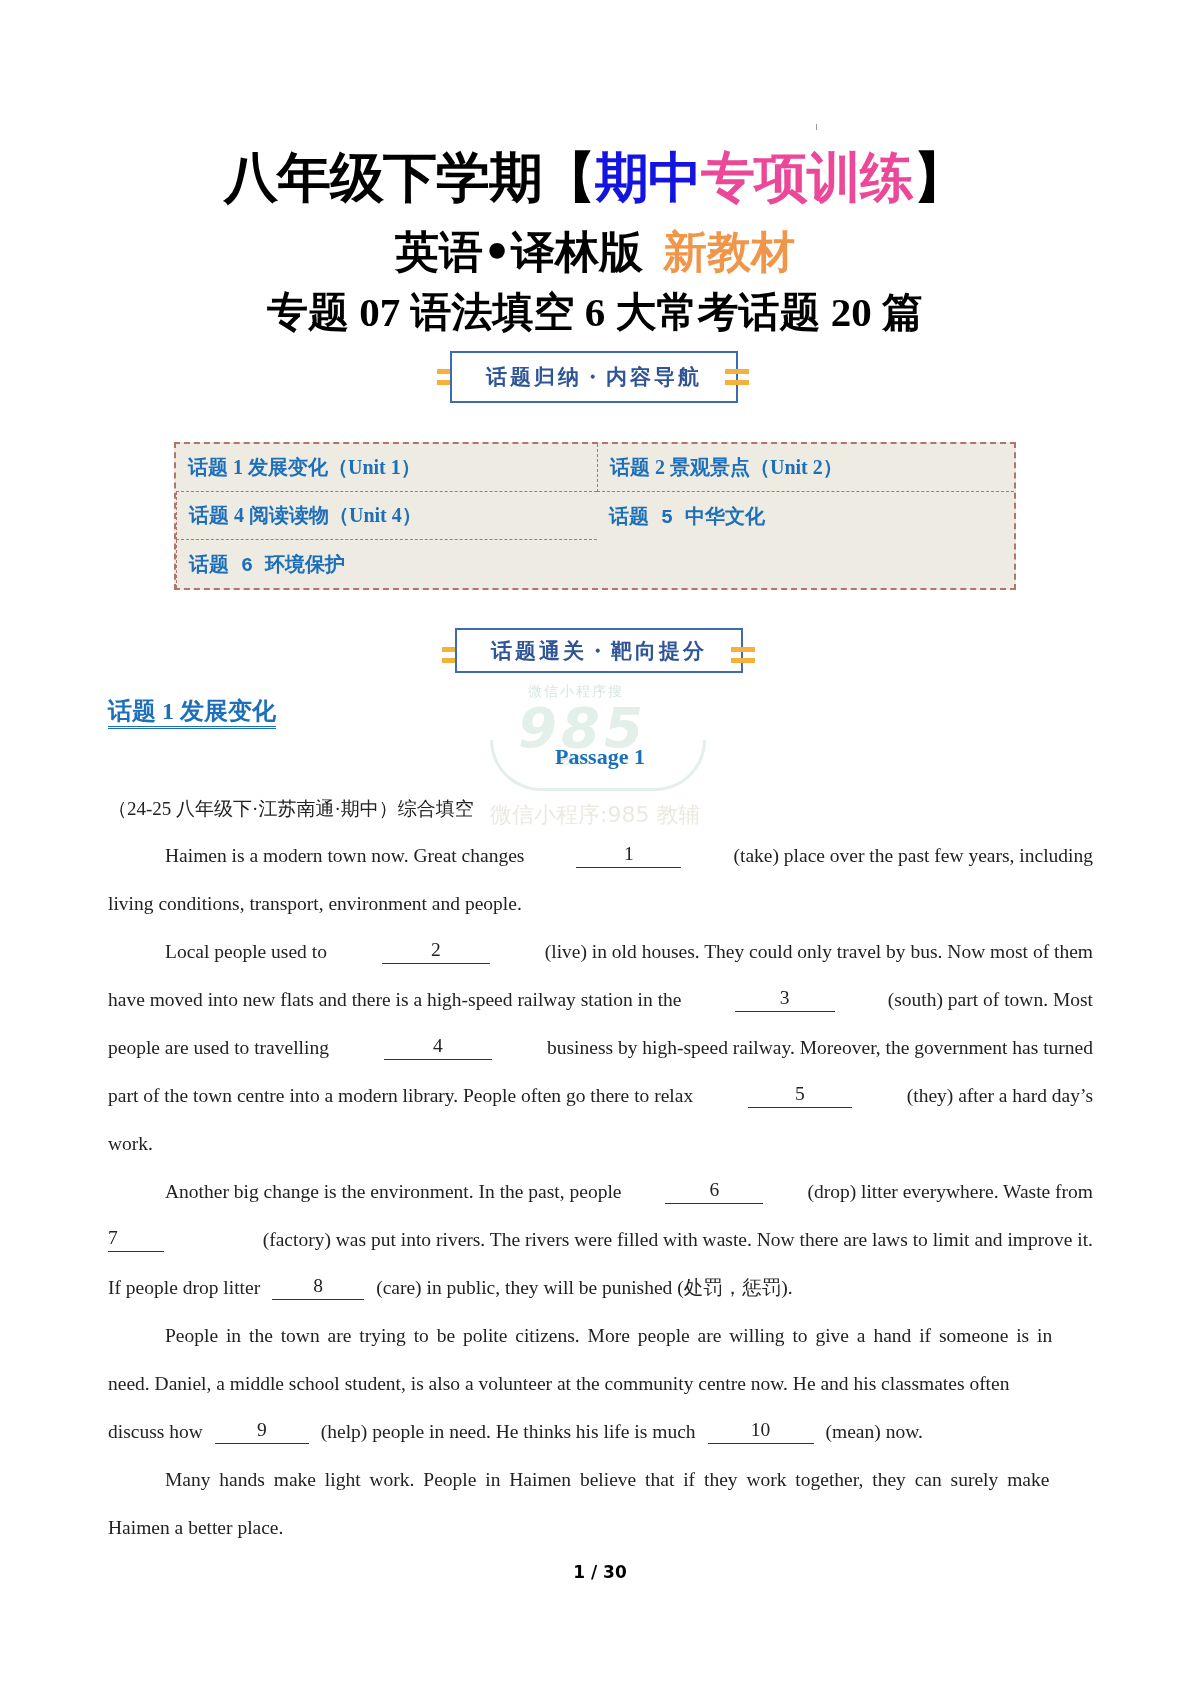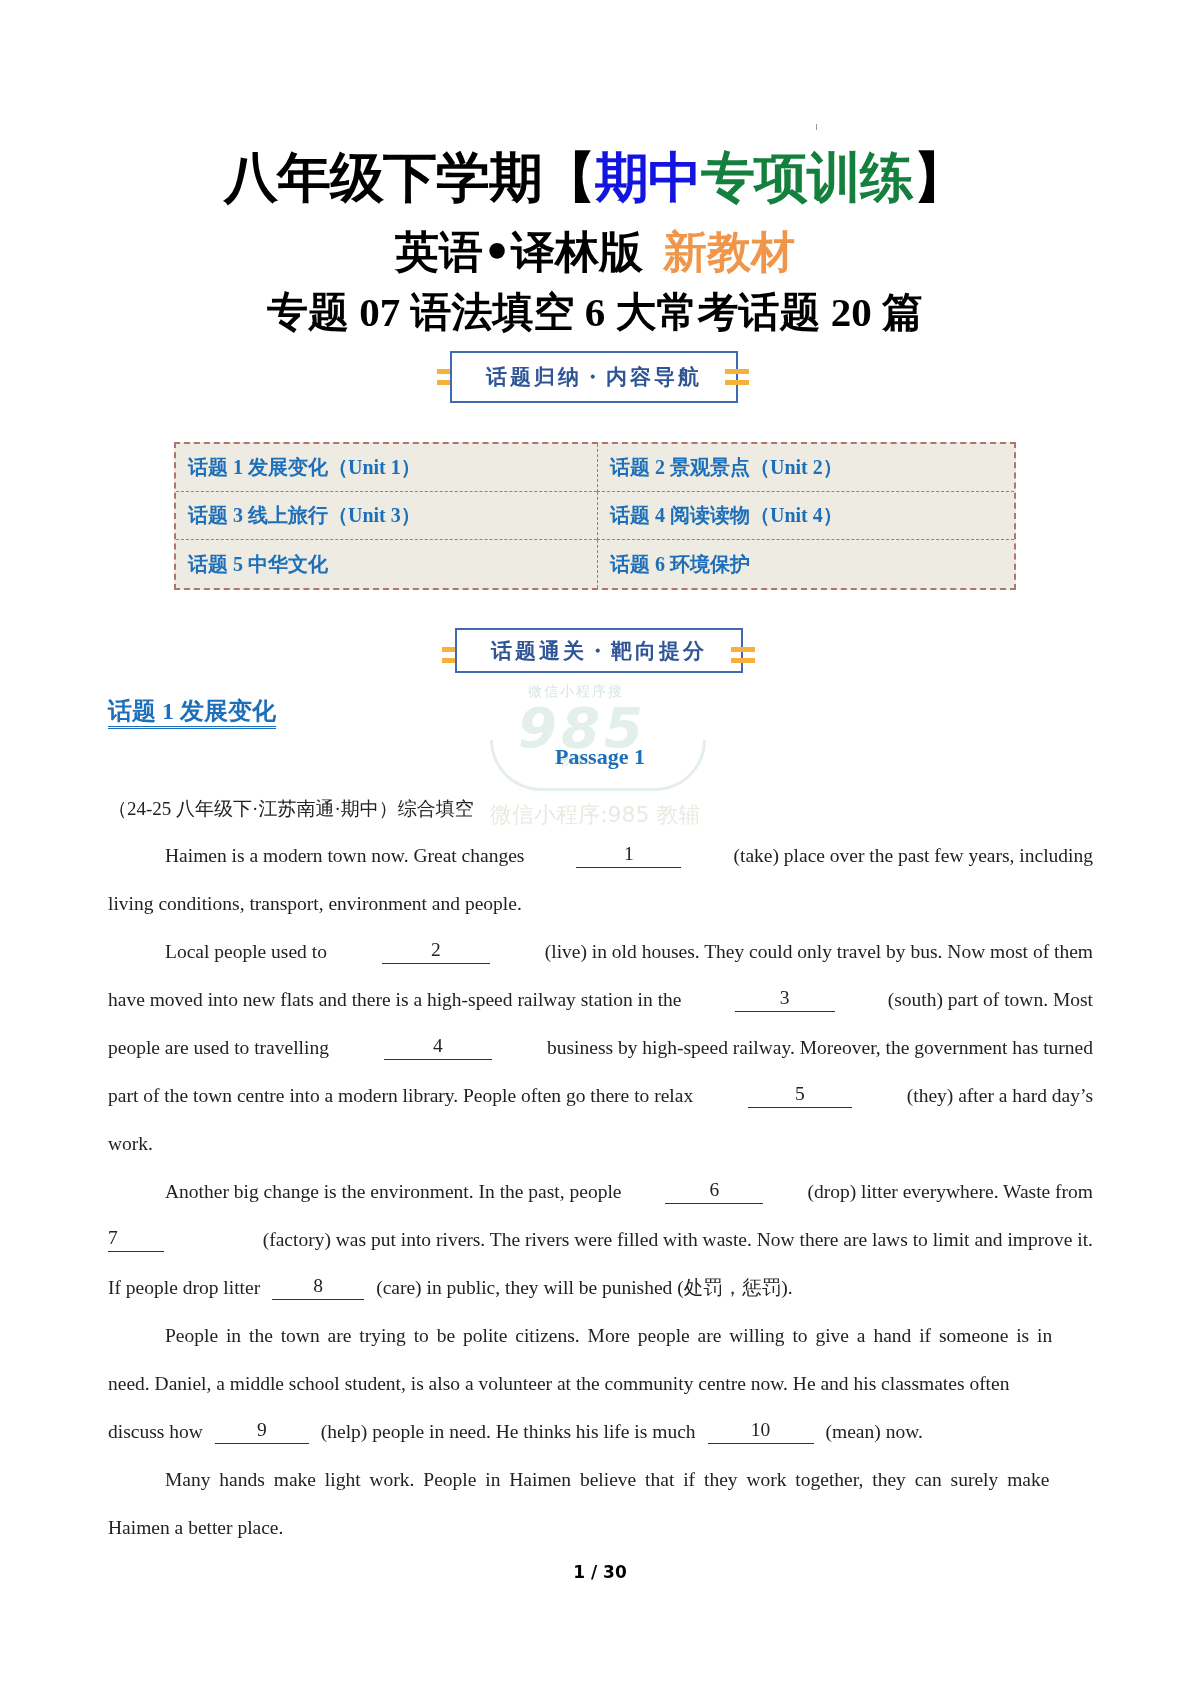--- a/index.html
+++ b/index.html
@@ -1,31 +1,31 @@
 <!DOCTYPE html>
 <html><head>
 <meta charset="utf-8">
 <style>
   html,body{margin:0;padding:0;background:#fff;}
   body{width:1190px;height:1683px;position:relative;overflow:hidden;font-family:"Liberation Serif","DejaVu Serif",serif;color:#1a1a1a;}
   .abs{position:absolute;}
   .title1{left:0;width:1190px;top:148px;text-align:center;font-family:"DejaVu Sans","Liberation Sans",sans-serif;font-weight:bold;font-size:54px;line-height:60px;color:#000;letter-spacing:-1px;}
   .title1 .blue{color:#1414e0;}
-  .title1 .red{color:#15803d;}
+  .title1 .red{color:#ec4899;}
   .title2{left:0;width:1190px;top:226px;text-align:center;font-family:"DejaVu Sans","Liberation Sans",sans-serif;font-weight:bold;font-size:44px;line-height:52px;color:#000;}
   .title2 .orange{color:#f0964a;margin-left:20px;}
   .title3{left:0;width:1190px;top:292px;text-align:center;font-family:"Liberation Serif","DejaVu Serif",serif;font-weight:bold;font-size:41px;line-height:40px;color:#000;}
   .navbox{border:2px solid #3d6ab0;background:#fff;box-sizing:border-box;display:flex;align-items:center;justify-content:center;font-family:"DejaVu Sans",sans-serif;font-weight:bold;font-size:21px;color:#2f5597;letter-spacing:3px;}
   .navbar{width:24px;height:16px;box-sizing:border-box;border-top:5px solid #f5b13a;border-bottom:5px solid #f5b13a;}
   .nav1{left:450px;top:351px;width:288px;height:52px;}
   .nav2{left:455px;top:628px;width:288px;height:45px;}
   .topics{left:174px;top:442px;width:842px;height:148px;background:#eeebe3;border:2px dashed #b0756f;box-sizing:border-box;display:grid;grid-template-columns:421px 1fr;grid-template-rows:1fr 1fr 1fr;}
   .cell{display:flex;align-items:center;padding-left:12px;font-family:"Liberation Serif","DejaVu Serif",serif;font-weight:bold;font-size:20px;color:#1c6fb8;border-bottom:1.5px dashed #b0756f;}
   .cell.r{border-left:1.5px dashed #b0756f;}
-  .cell.last{border-bottom:none;}
+  .cell.last{border-bottom:none;font-family:Liberation Mono, monospace;}
   .topic-head{left:108px;top:696px;font-family:"Liberation Serif","DejaVu Serif",serif;font-weight:bold;font-size:24px;color:#1c6fb8;border-bottom:3px double #1c6fb8;line-height:30px;}
   .passage{left:0;width:1200px;top:744px;text-align:center;font-weight:bold;font-size:22px;color:#1c6fb8;}
   .wm{color:#d7e7df;font-family:"DejaVu Sans",sans-serif;}
   .wm1{left:528px;top:683px;font-size:14px;letter-spacing:2px;}
   .wm2{left:518px;top:695px;font-size:56px;font-weight:bold;font-style:italic;color:#e3efe9;letter-spacing:4px;}
   .wm3{left:560px;top:752px;font-size:12px;}
   .wm4{left:490px;top:800px;font-size:22px;color:#ece9e2;}
   .wm-book{left:490px;top:740px;width:210px;height:48px;border:3px solid #e4efe9;border-top:none;border-radius:0 0 100px 100px;}
   .source{left:108px;top:796px;font-size:19px;color:#222;}
   .line{position:absolute;left:108px;width:985px;font-size:19.5px;height:24px;line-height:24px;white-space:nowrap;display:flex;justify-content:space-between;color:#222;}
@@ -48,21 +48,20 @@
 
 <div class="abs navbar" style="left:437px;top:369px;"></div>
 <div class="abs navbox nav1">
     <span>话题归纳・内容导航</span>
   </div>
 <div class="abs navbar" style="left:725px;top:369px;"></div>
 
 <div class="abs topics">
   <div class="cell">话题 1  发展变化（Unit 1）</div>
   <div class="cell r">话题 2  景观景点（Unit 2）</div>
-  <div class="cell">话题 3  线上旅行（Unit 3）</div>
   <div class="cell r">话题 4  阅读读物（Unit 4）</div>
   <div class="cell last">话题 5  中华文化</div>
   <div class="cell r last">话题 6  环境保护</div>
 </div>
 
 <div class="abs navbar" style="left:442px;top:647px;"></div>
 <div class="abs navbox nav2">
     <span>话题通关・靶向提分</span>
   </div>
 <div class="abs navbar" style="left:731px;top:647px;"></div>

